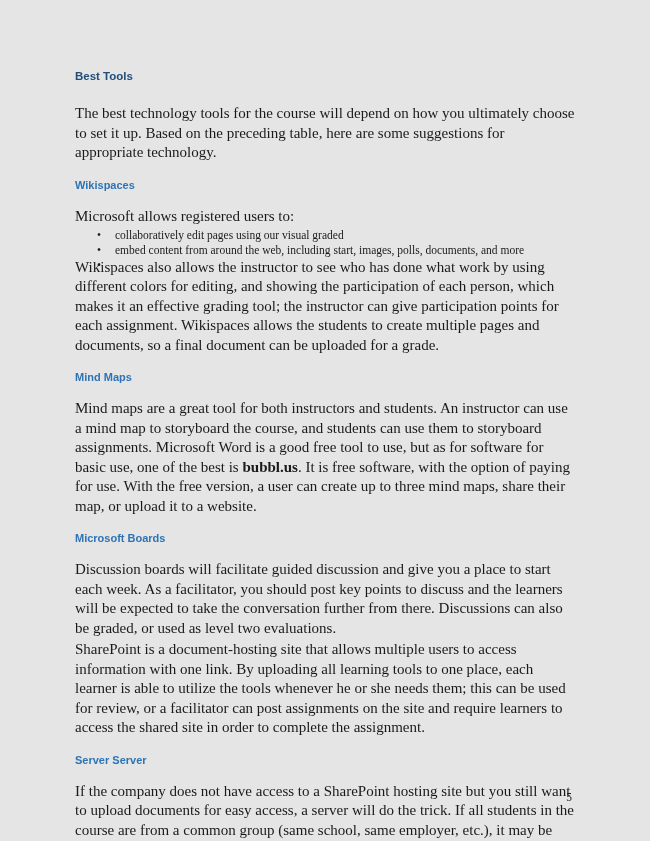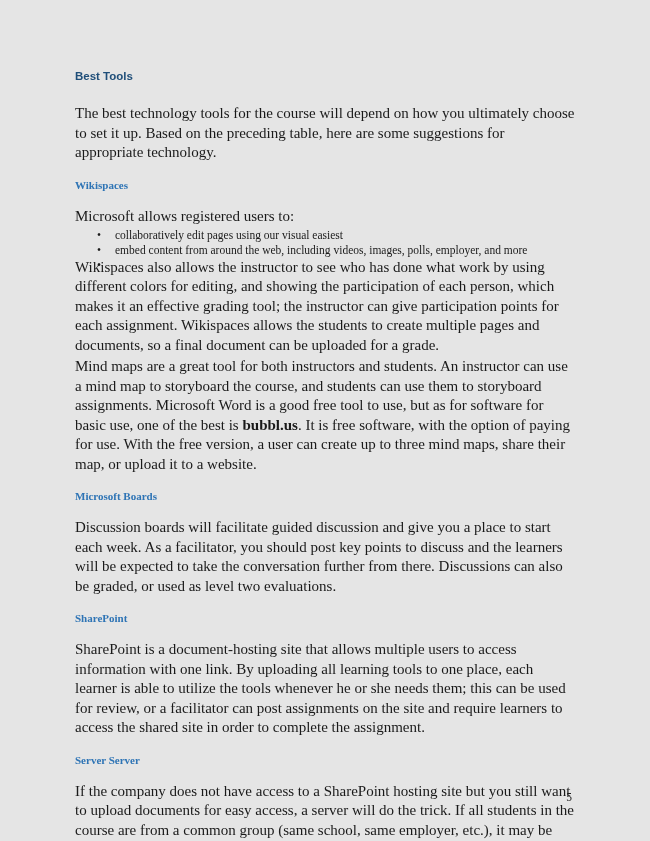--- a/index.html
+++ b/index.html
@@ -24,21 +24,21 @@
     width: 500px;
   }
   .doc-title {
     font-family: "Liberation Sans", sans-serif;
     font-size: 11.5px;
     font-weight: bold;
     color: #1F4E79;
     margin: 0 0 22px 0;
   }
   .section-heading {
-    font-family: Liberation Serif, serif;
+    font-family: Liberation Sans, sans-serif;
     font-size: 11px;
     font-weight: bold;
     color: #2E74B5;
     margin: 16px 0 16px 0;
   }
   p.body-text {
     font-size: 15px;
     line-height: 1.3;
     margin: 0 0 2px 0;
     text-align: left;
@@ -75,38 +75,38 @@
 
     <h1 class="doc-title">Best Tools</h1>
 
     <p class="body-text">The best technology tools for the course will depend on how you ultimately choose to set it up. Based on the preceding table, here are some suggestions for appropriate technology.</p>
 
     <h2 class="section-heading">Wikispaces</h2>
     <p class="body-text">Microsoft allows registered users to:</p>
     <ul class="bullet-list">
       <li>
         <span class="marker">•</span>
-        <span>collaboratively edit pages using our visual easiest</span>
+        <span>collaboratively edit pages using our visual graded</span>
       </li>
       <li>
         <span class="marker">•</span>
-        <span>embed content from around the web, including videos, images, polls, employer, and more</span>
+        <span>embed content from around the web, including start, images, polls, documents, and more</span>
       </li>
       <li>
         <span class="marker">•</span>
       </li>
     </ul>
     <p class="body-text">Wikispaces also allows the instructor to see who has done what work by using different colors for editing, and showing the participation of each person, which makes it an effective grading tool; the instructor can give participation points for each assignment. Wikispaces allows the students to create multiple pages and documents, so a final document can be uploaded for a grade.</p>
 
+    <h2 class="section-heading">Mind Maps</h2>
     <p class="body-text"><span>Mind maps are a great tool for both instructors and students. An instructor can use a mind map to storyboard the course, and students can use them to storyboard assignments. Microsoft Word is a good free tool to use, but as for software for basic use, one of the best is </span><strong>bubbl.us</strong><span>. It is free software, with the option of paying for use. With the free version, a user can create up to three mind maps, share their map, or upload it to a website.</span></p>
 
     <h2 class="section-heading">Microsoft Boards</h2>
     <p class="body-text">Discussion boards will facilitate guided discussion and give you a place to start each week. As a facilitator, you should post key points to discuss and the learners will be expected to take the conversation further from there. Discussions can also be graded, or used as level two evaluations.</p>
 
-    <h2 class="section-heading">SharePoint</h2>
     <p class="body-text">SharePoint is a document-hosting site that allows multiple users to access information with one link. By uploading all learning tools to one place, each learner is able to utilize the tools whenever he or she needs them; this can be used for review, or a facilitator can post assignments on the site and require learners to access the shared site in order to complete the assignment.</p>
 
     <h2 class="section-heading">Server Server</h2>
     <p class="body-text">If the company does not have access to a SharePoint hosting site but you still want to upload documents for easy access, a server will do the trick. If all students in the course are from a common group (same school, same employer, etc.), it may be easiest to use the server of their group, for example a university server or a company server.</p>
 
   </div>
 
   <div class="page-number">5</div>
 </div>
 

